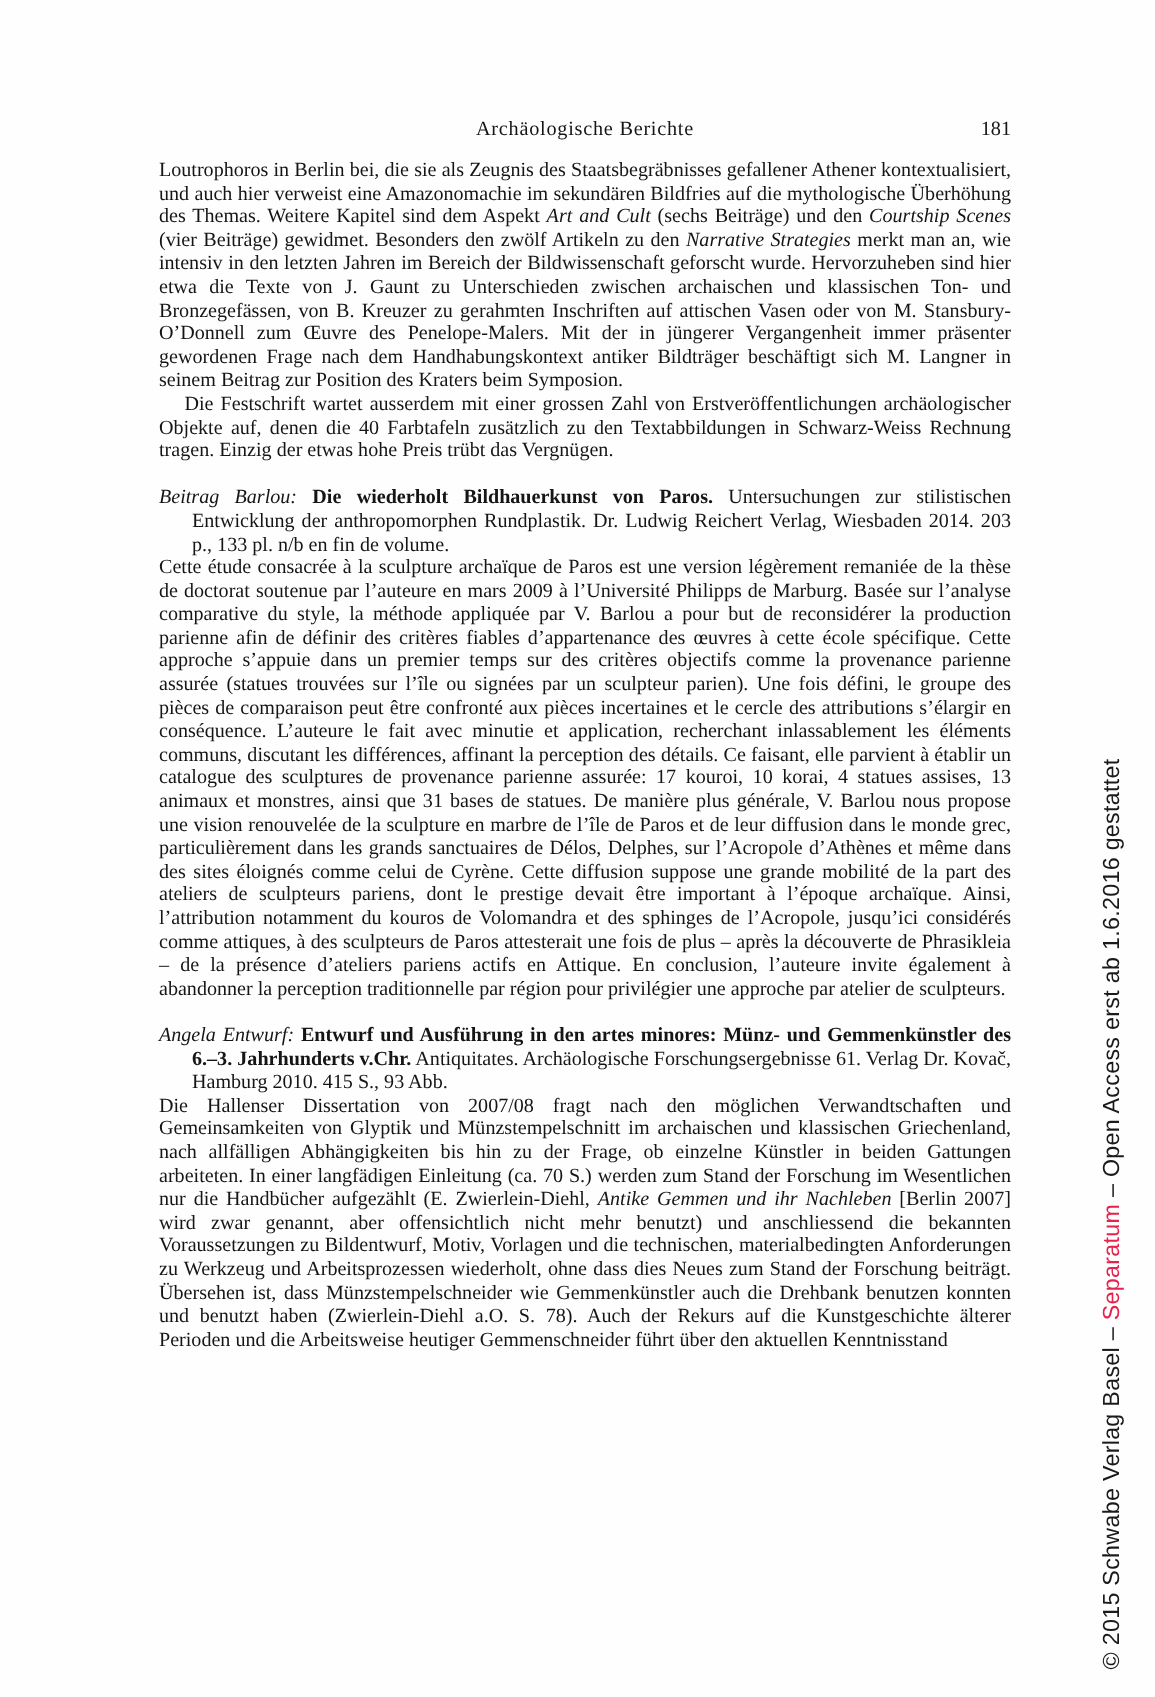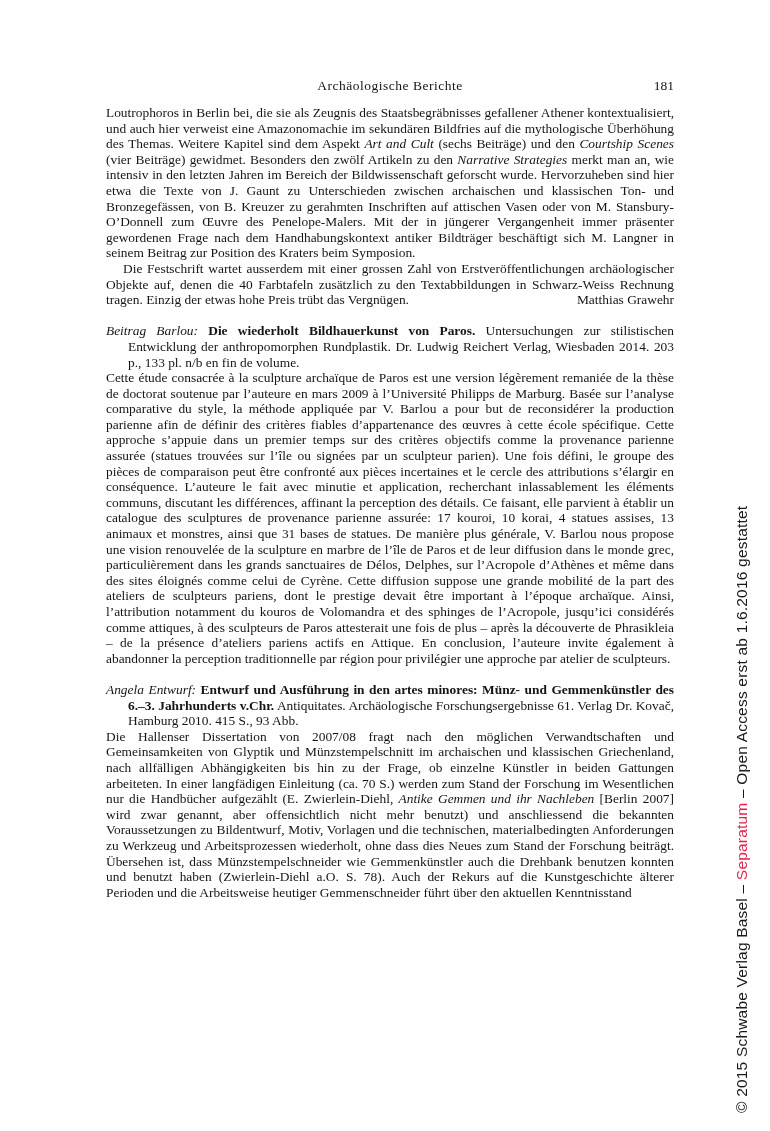--- a/index.html
+++ b/index.html
@@ -72,21 +72,20 @@
 <div class="page">
 
   <div class="page-header">
     <span class="journal-title">Archäologische Berichte</span>
     <span class="page-number">181</span>
   </div>
 
   <div class="body-text">
     <p class="cont"><span class="seg-n">Loutrophoros in Berlin bei, die sie als Zeugnis des Staatsbegräbnisses gefallener Athener kontextualisiert, und auch hier verweist eine Amazonomachie im sekundären Bildfries auf die mythologische Überhöhung des Themas. Weitere Kapitel sind dem Aspekt </span><span class="seg-i">Art and Cult</span><span class="seg-n"> (sechs Beiträge) und den </span><span class="seg-i">Courtship Scenes</span><span class="seg-n"> (vier Beiträge) gewidmet. Besonders den zwölf Artikeln zu den </span><span class="seg-i">Narrative Strategies</span><span class="seg-n"> merkt man an, wie intensiv in den letzten Jahren im Bereich der Bildwissenschaft geforscht wurde. Hervorzuheben sind hier etwa die Texte von J. Gaunt zu Unterschieden zwischen archaischen und klassischen Ton- und Bronzegefässen, von B. Kreuzer zu gerahmten Inschriften auf attischen Vasen oder von M. Stansbury-O’Donnell zum Œuvre des Penelope-Malers. Mit der in jüngerer Vergangenheit immer präsenter gewordenen Frage nach dem Handhabungskontext antiker Bildträger beschäftigt sich M. Langner in seinem Beitrag zur Position des Kraters beim Symposion.</span></p>
     <p class="indented"><span class="seg-n">Die Festschrift wartet ausserdem mit einer grossen Zahl von Erstveröffentlichungen archäologischer Objekte auf, denen die 40 Farbtafeln zusätzlich zu den Textabbildungen in Schwarz-Weiss Rechnung tragen. Einzig der etwas hohe Preis trübt das Vergnügen.</span></p>
-    <div class="signature">Matthias Grawehr</div>
   </div>
 
   <div class="body-text review">
     <p class="entry-heading"><span class="seg-i">Beitrag Barlou:</span><span class="seg-b"> Die wiederholt Bildhauerkunst von Paros.</span><span class="seg-n"> Untersuchungen zur stilistischen Entwicklung der anthropomorphen Rundplastik. Dr. Ludwig Reichert Verlag, Wiesbaden 2014. 203 p., 133 pl. n/b en fin de volume.</span></p>
     <p class="cont"><span class="seg-n">Cette étude consacrée à la sculpture archaïque de Paros est une version légèrement remaniée de la thèse de doctorat soutenue par l’auteure en mars 2009 à l’Université Philipps de Marburg. Basée sur l’analyse comparative du style, la méthode appliquée par V. Barlou a pour but de reconsidérer la production parienne afin de définir des critères fiables d’appartenance des œuvres à cette école spécifique. Cette approche s’appuie dans un premier temps sur des critères objectifs comme la provenance parienne assurée (statues trouvées sur l’île ou signées par un sculpteur parien). Une fois défini, le groupe des pièces de comparaison peut être confronté aux pièces incertaines et le cercle des attributions s’élargir en conséquence. L’auteure le fait avec minutie et application, recherchant inlassablement les éléments communs, discutant les différences, affinant la perception des détails. Ce faisant, elle parvient à établir un catalogue des sculptures de provenance parienne assurée: 17 kouroi, 10 korai, 4 statues assises, 13 animaux et monstres, ainsi que 31 bases de statues. De manière plus générale, V. Barlou nous propose une vision renouvelée de la sculpture en marbre de l’île de Paros et de leur diffusion dans le monde grec, particulièrement dans les grands sanctuaires de Délos, Delphes, sur l’Acropole d’Athènes et même dans des sites éloignés comme celui de Cyrène. Cette diffusion suppose une grande mobilité de la part des ateliers de sculpteurs pariens, dont le prestige devait être important à l’époque archaïque. Ainsi, l’attribution notamment du kouros de Volomandra et des sphinges de l’Acropole, jusqu’ici considérés comme attiques, à des sculpteurs de Paros attesterait une fois de plus – après la découverte de Phrasikleia – de la présence d’ateliers pariens actifs en Attique. En conclusion, l’auteure invite également à abandonner la perception traditionnelle par région pour privilégier une approche par atelier de sculpteurs.</span></p>
   </div>
 
   <div class="body-text review">
     <p class="entry-heading"><span class="seg-i">Angela Entwurf:</span><span class="seg-b"> Entwurf und Ausführung in den artes minores: Münz- und Gemmenkünstler des 6.–3. Jahrhunderts v.Chr.</span><span class="seg-n"> Antiquitates. Archäologische Forschungsergebnisse 61. Verlag Dr. Kovač, Hamburg 2010. 415 S., 93 Abb.</span></p>
     <p class="cont"><span class="seg-n">Die Hallenser Dissertation von 2007/08 fragt nach den möglichen Verwandtschaften und Gemeinsamkeiten von Glyptik und Münzstempelschnitt im archaischen und klassischen Griechenland, nach allfälligen Abhängigkeiten bis hin zu der Frage, ob einzelne Künstler in beiden Gattungen arbeiteten. In einer langfädigen Einleitung (ca. 70 S.) werden zum Stand der Forschung im Wesentlichen nur die Handbücher aufgezählt (E. Zwierlein-Diehl, </span><span class="seg-i">Antike Gemmen und ihr Nachleben</span><span class="seg-n"> [Berlin 2007] wird zwar genannt, aber offensichtlich nicht mehr benutzt) und anschliessend die bekannten Voraussetzungen zu Bildentwurf, Motiv, Vorlagen und die technischen, materialbedingten Anforderungen zu Werkzeug und Arbeitsprozessen wiederholt, ohne dass dies Neues zum Stand der Forschung beiträgt. Übersehen ist, dass Münzstempelschneider wie Gemmenkünstler auch die Drehbank benutzen konnten und benutzt haben (Zwierlein-Diehl a.O. S. 78). Auch der Rekurs auf die Kunstgeschichte älterer Perioden und die Arbeitsweise heutiger Gemmenschneider führt über den aktuellen Kenntnisstand</span></p>

